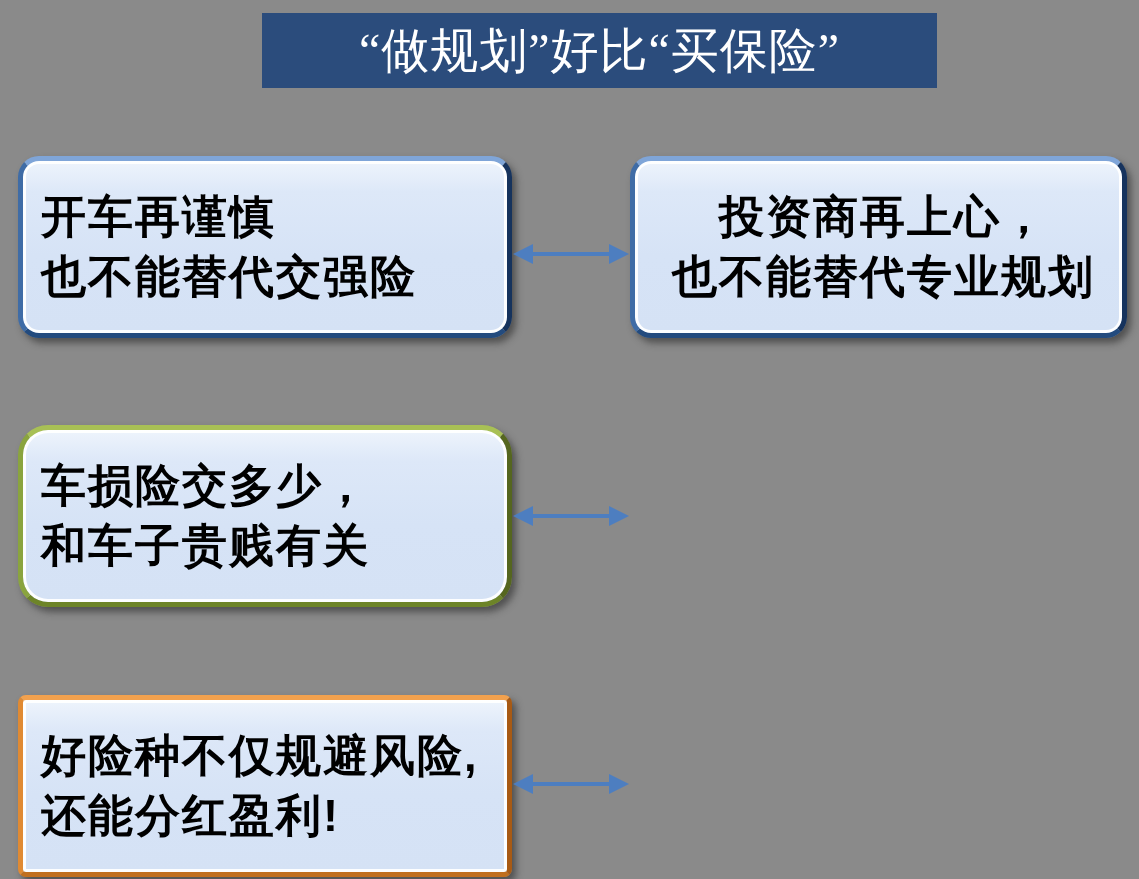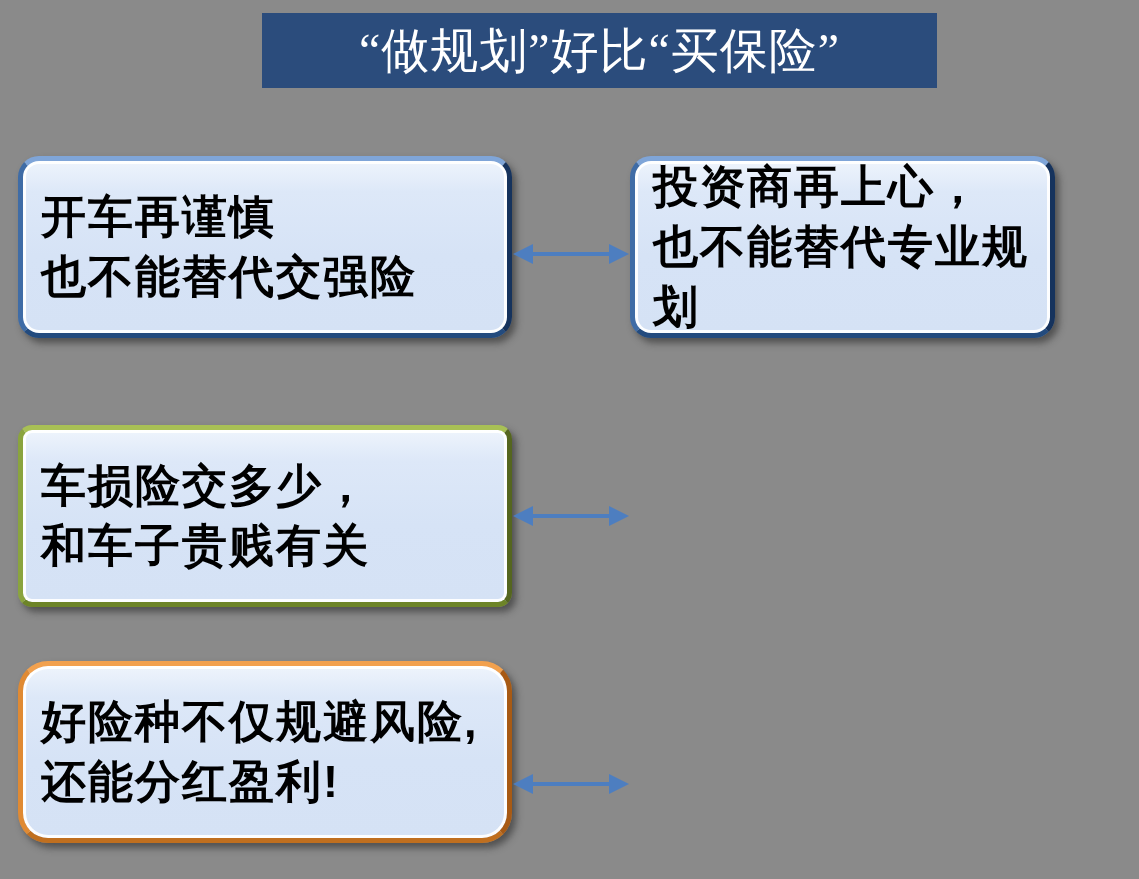--- a/index.html
+++ b/index.html
@@ -40,24 +40,24 @@
     border: 5px solid;
     box-sizing: border-box;
     background: linear-gradient(180deg, #eef4fc 0%, #dde8f8 18%, #d6e3f6 55%, #d5e2f5 100%);
     box-shadow: inset 0 0 0 3px rgba(255,255,255,0.95), 4px 5px 7px rgba(35,35,35,0.55);
     display: flex;
     flex-direction: column;
     justify-content: center;
     padding: 0 8px 0 18px;
   }
   .card-left  { left: 18px;  width: 494px; }
-  .card-right { left: 630px; width: 425px; }
+  .card-right { left: 630px; width: 497px; text-align: center; }
   .row-0 { top: 156px; border-radius: 21px; }
-  .row-1 { top: 425px; border-radius: 14px; }
-  .row-2 { top: 661px; }
+  .row-1 { top: 425px; }
+  .row-2 { top: 695px; border-radius: 8px; }
   .theme-blue   { border-color: #7fa5d8 #16335d #234b7e #3f6ca6; }
   .theme-green  { border-color: #a8c055 #55661f #6d8428 #8aa43e; }
   .theme-orange { border-color: #f2a14e #a85a14 #c06f1f #e08a33; }
   .card-text {
     font-size: 45px;
     font-weight: bold;
     color: #000000;
     line-height: 60px;
     letter-spacing: 2px;
     white-space: pre-line;

